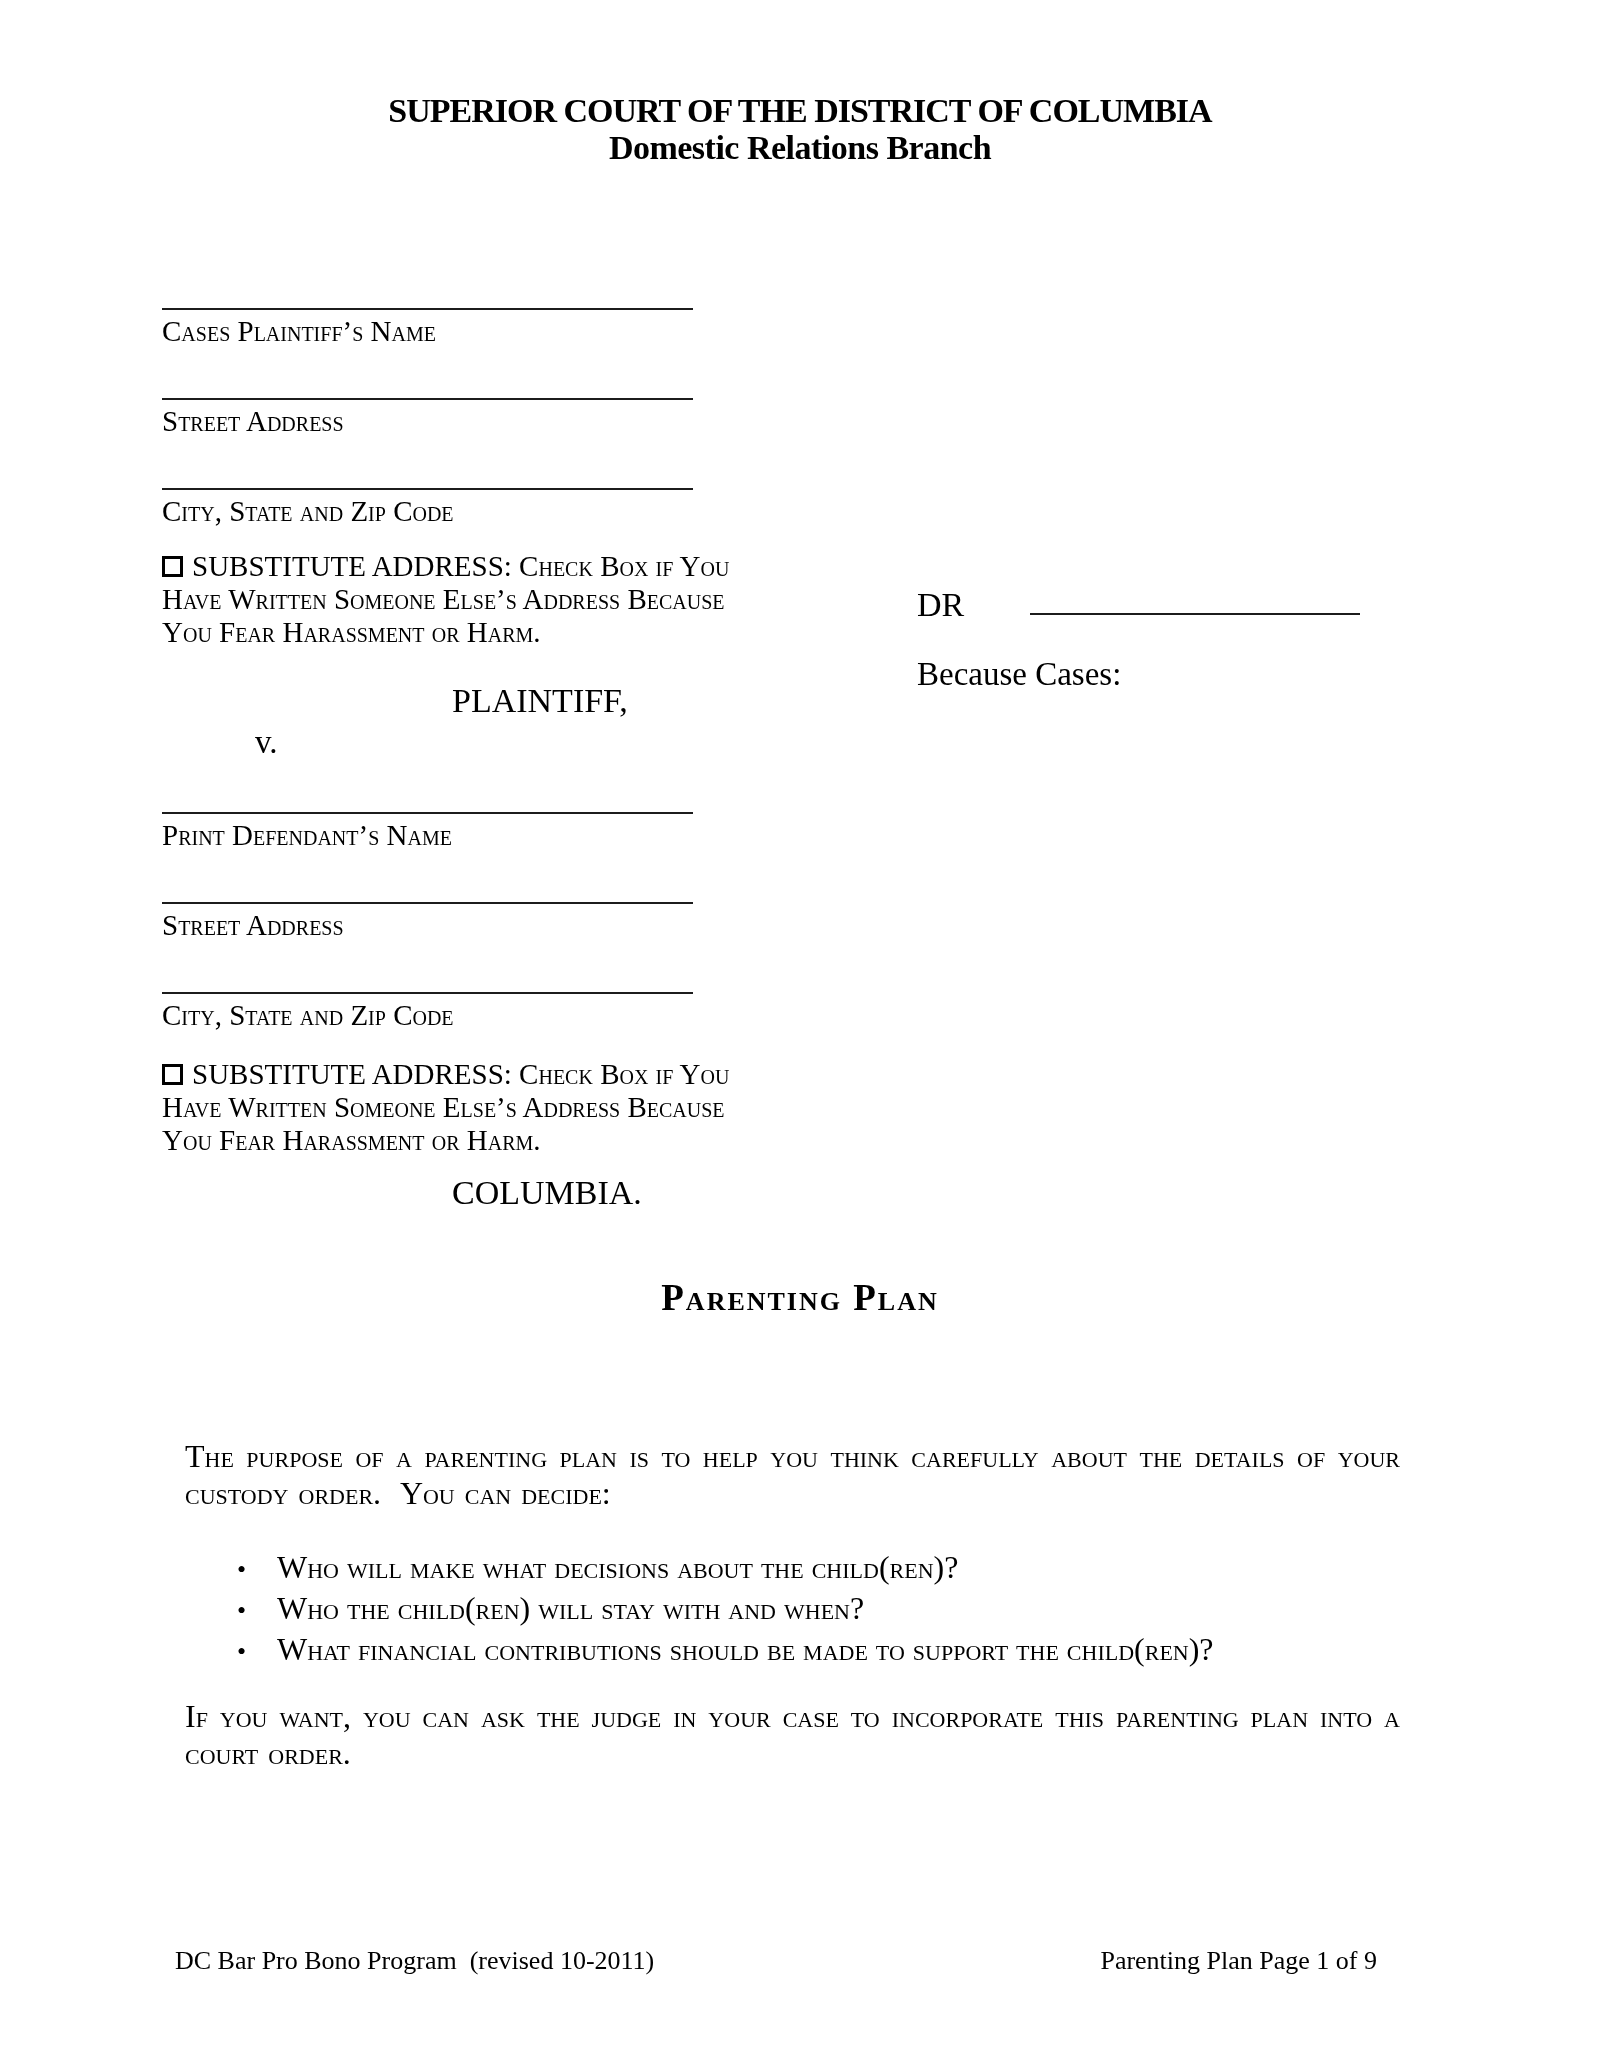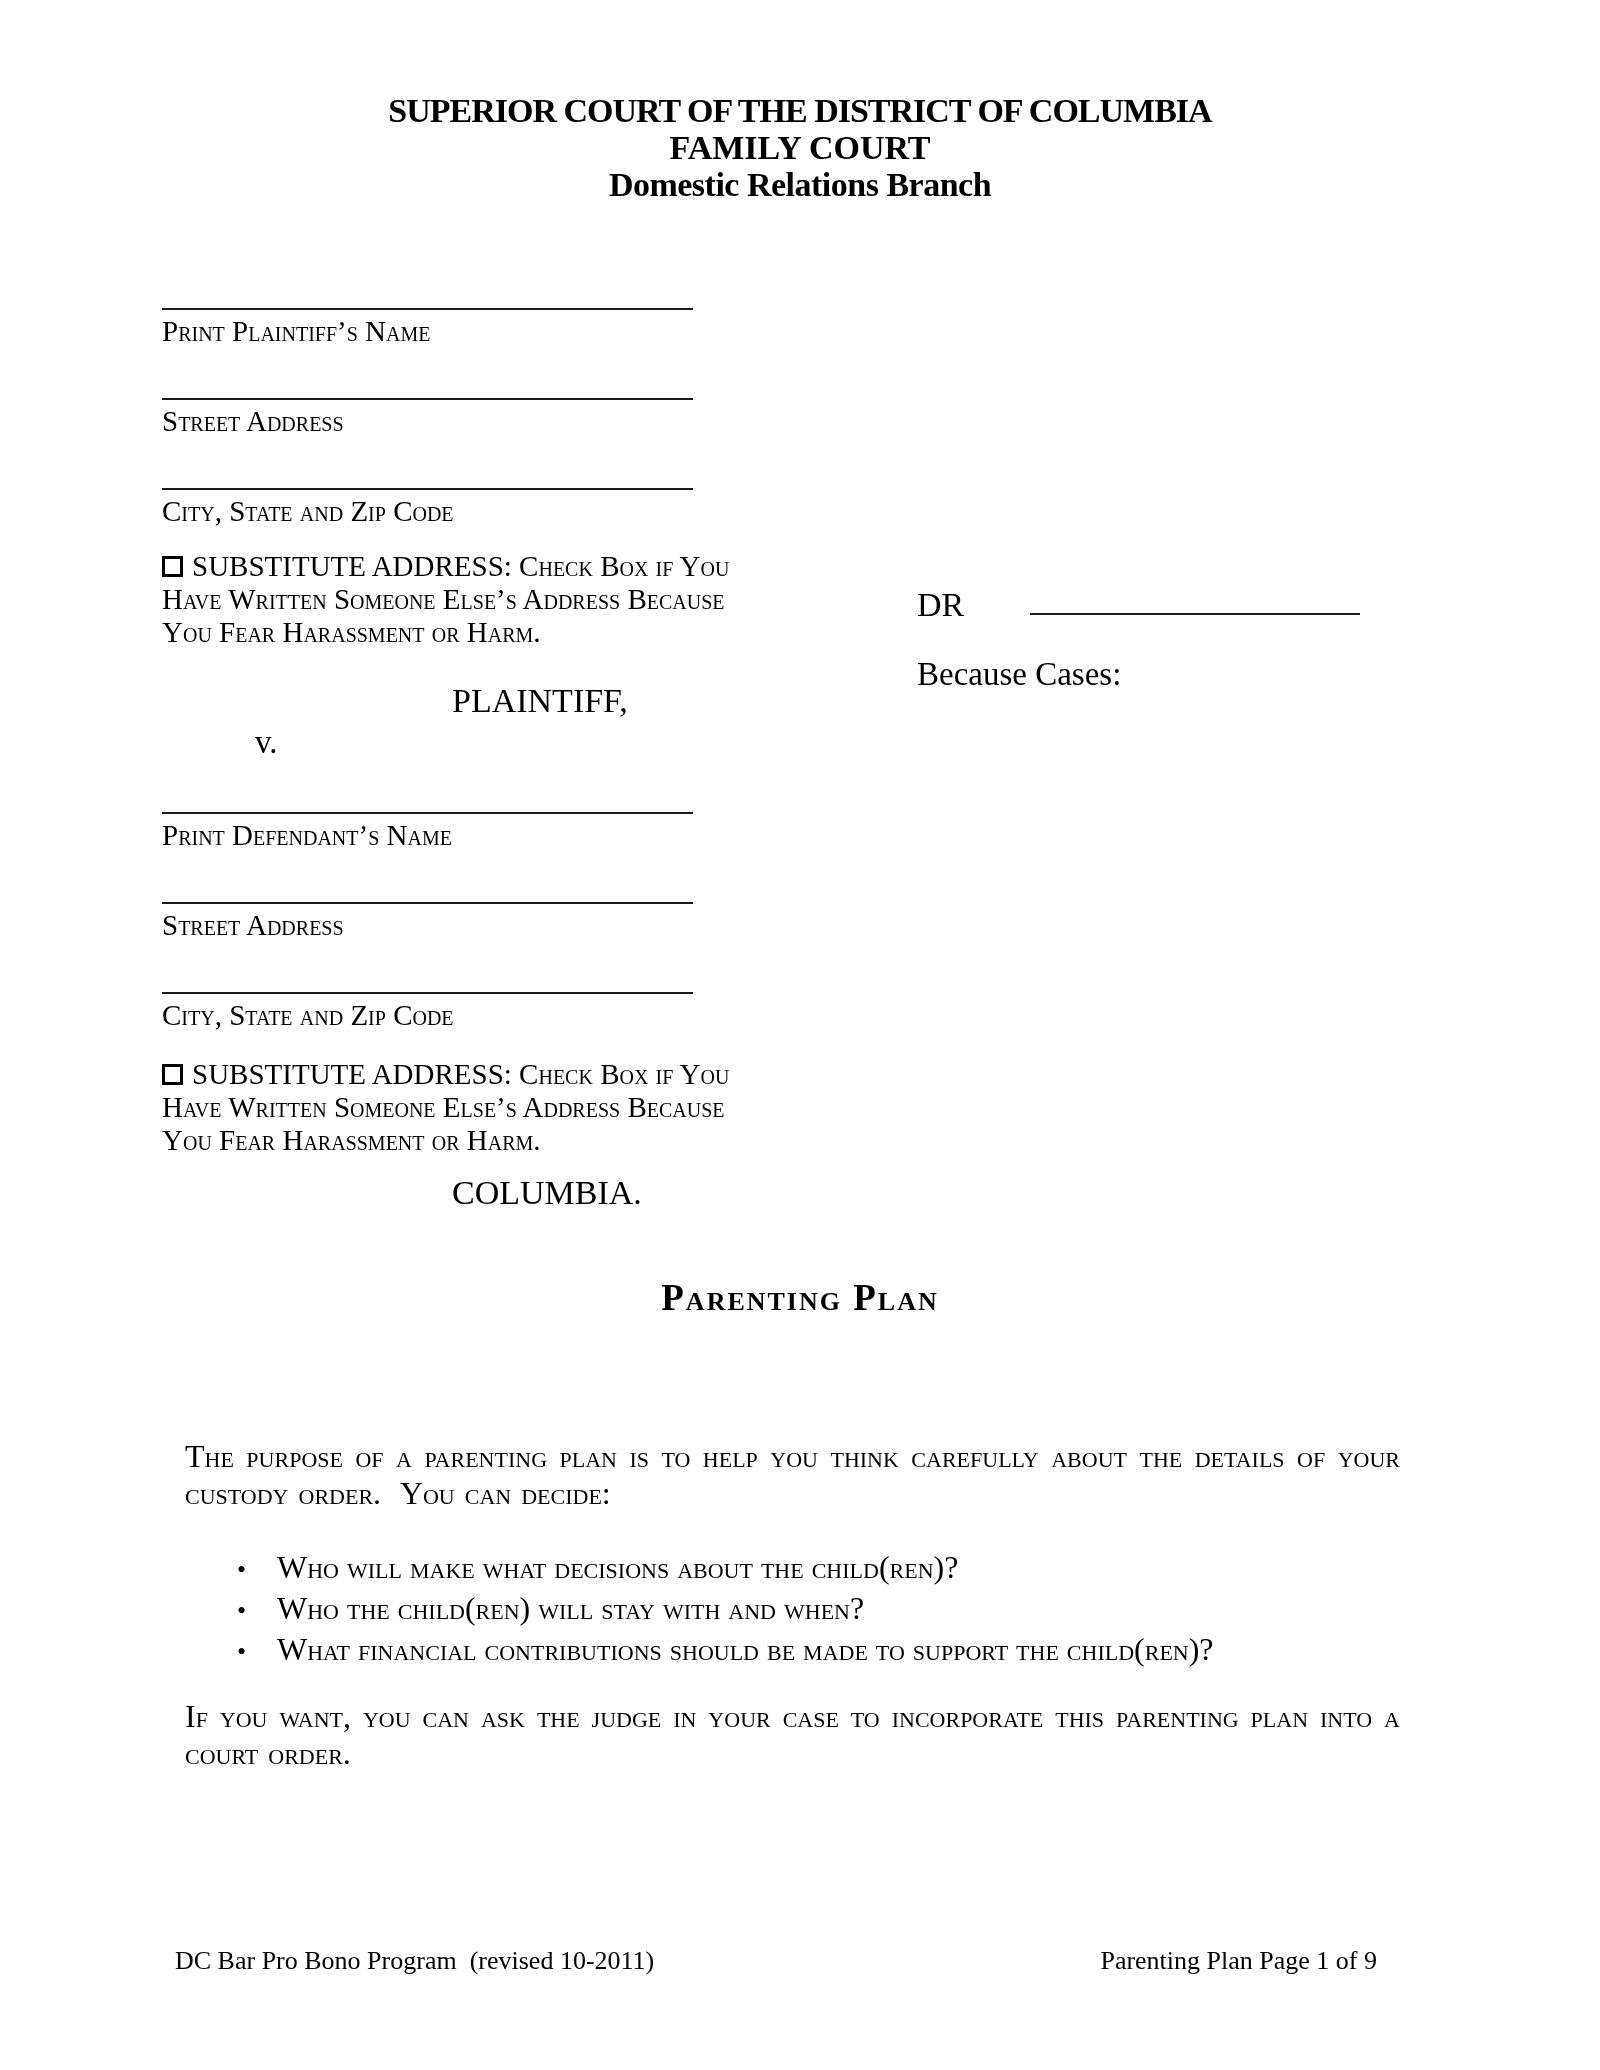--- a/index.html
+++ b/index.html
@@ -119,26 +119,25 @@
     font-size: 26px; text-align: right; white-space: pre;
   }
 </style>
 </head>
 <body>
 
 <div class="page">
 
   <div class="court-header">
     <div class="h-line1">SUPERIOR COURT OF THE DISTRICT OF COLUMBIA</div>
-    <div class="h-line2">FAMILY COURT</div>
     <div class="h-line3">Domestic Relations Branch</div>
   </div>
 
   <div class="blank-line" style="top:308px"></div>
-  <div class="field-label" style="top:315px">Print Plaintiff’s Name</div>
+  <div class="field-label" style="top:315px">Cases Plaintiff’s Name</div>
 
   <div class="blank-line" style="top:398px"></div>
   <div class="field-label" style="top:405px">Street Address</div>
 
   <div class="blank-line" style="top:488px"></div>
   <div class="field-label" style="top:495px">City, State and Zip Code</div>
 
   <div class="substitute" style="top:550px">
     <div class="sub-line">
       <span class="checkbox"></span><span>SUBSTITUTE ADDRESS: Check Box if You</span>

